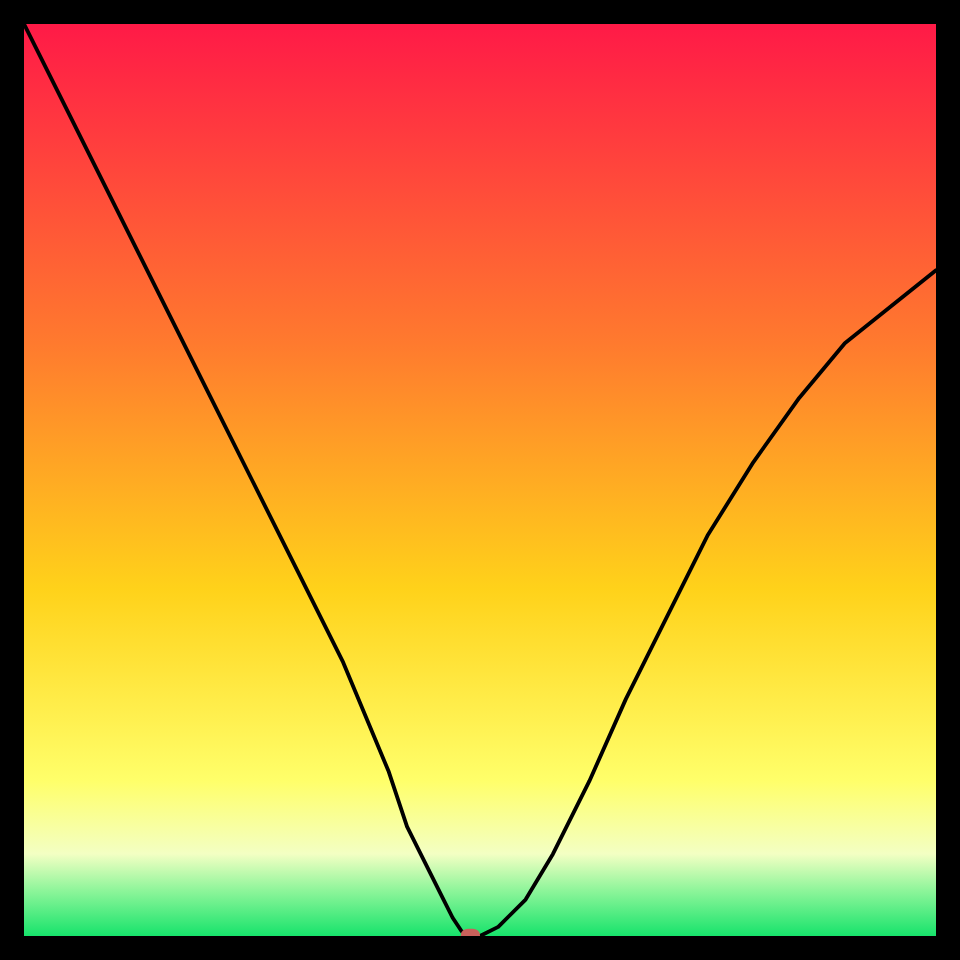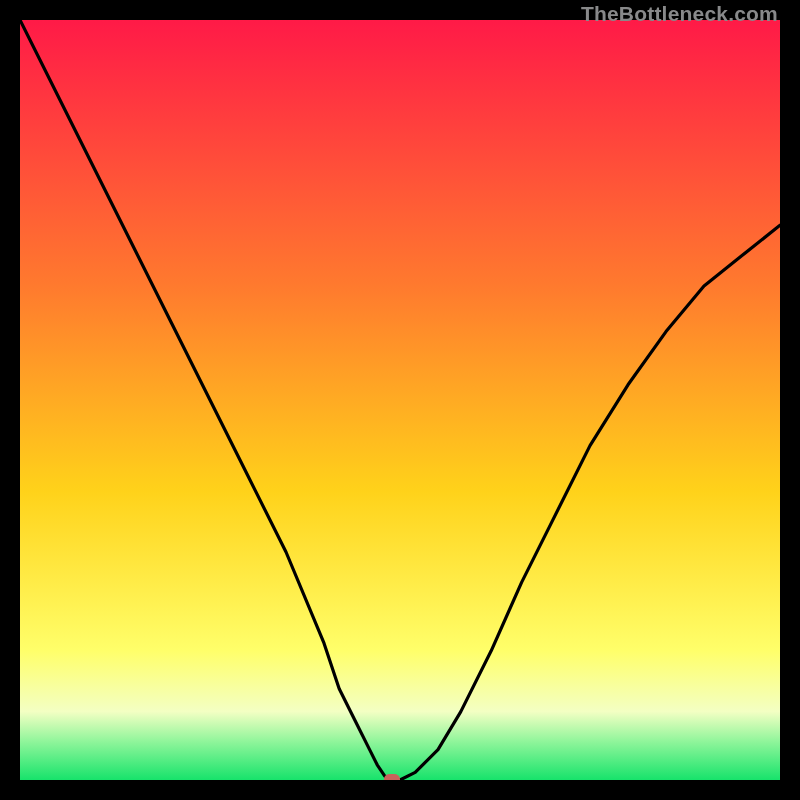--- a/index.html
+++ b/index.html
@@ -79,14 +79,13 @@
       <rect x="0" y="0" width="760" height="760" fill="url(#bg-grad)"></rect>
     </svg>
 
     <svg class="curve-svg" viewBox="0 0 760 760" preserveAspectRatio="none">
       <path id="curve-path" d="M0.0 0.0 L38.0 76.0 L76.0 152.0 L114.0 228.0 L152.0 304.0 L190.0 380.0 L228.0 456.0 L266.0 532.0 L304.0 623.2 L319.2 668.8 L334.4 699.2 L349.6 729.6 L357.2 744.8 L364.8 756.2 L372.4 760.0 L380.0 760.0 L395.2 752.4 L418.0 729.6 L440.8 691.6 L471.2 630.8 L501.6 562.4 L532.0 501.6 L570.0 425.6 L608.0 364.8 L646.0 311.6 L684.0 266.0 L722.0 235.6 L760.0 205.2 " fill="none" stroke="#000000" stroke-width="3.2" stroke-linecap="round" stroke-linejoin="round"></path>
     </svg>
 
     <div class="marker" id="marker" style="left: 372.4px; top: 760px; background: rgb(201, 97, 91);"></div>
   </div>
 
-  <div class="watermark">TheBottleneck.com</div>
 </div>
 
 </body></html>

